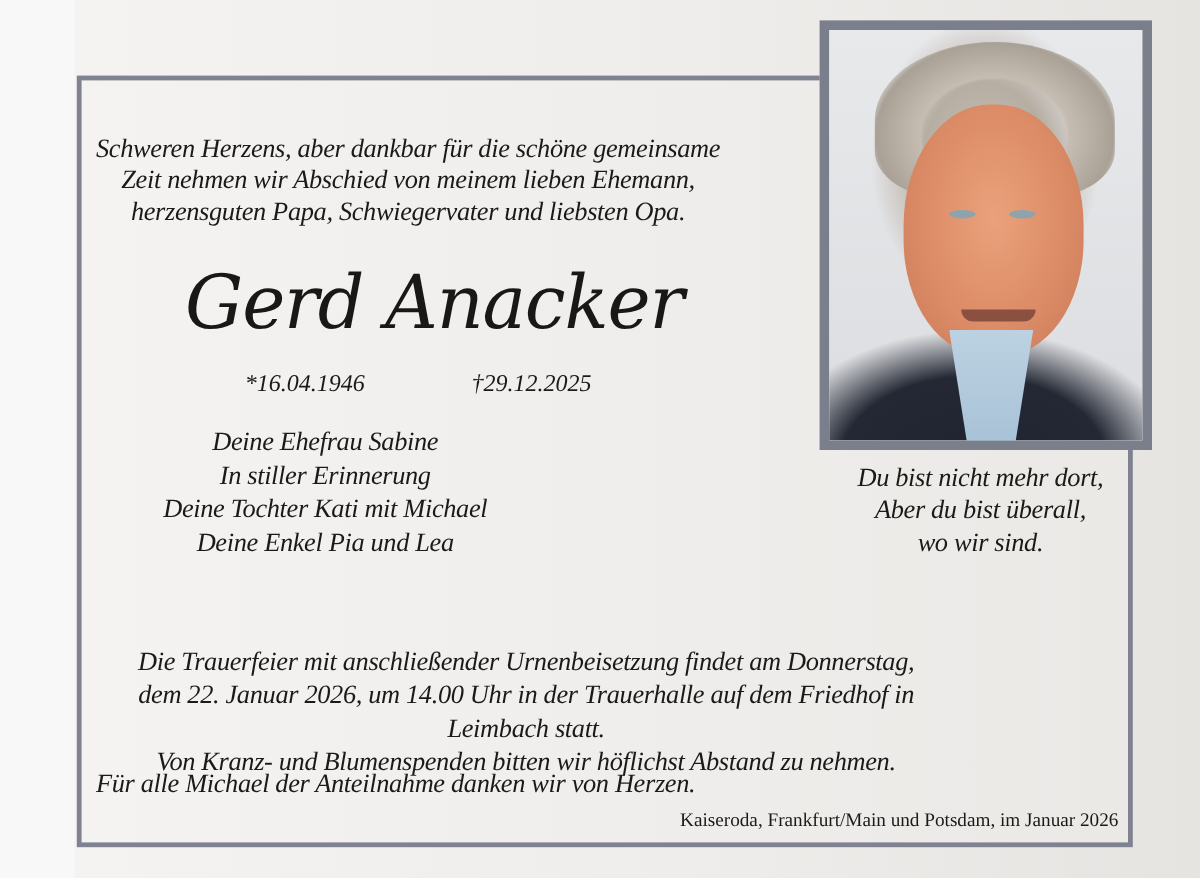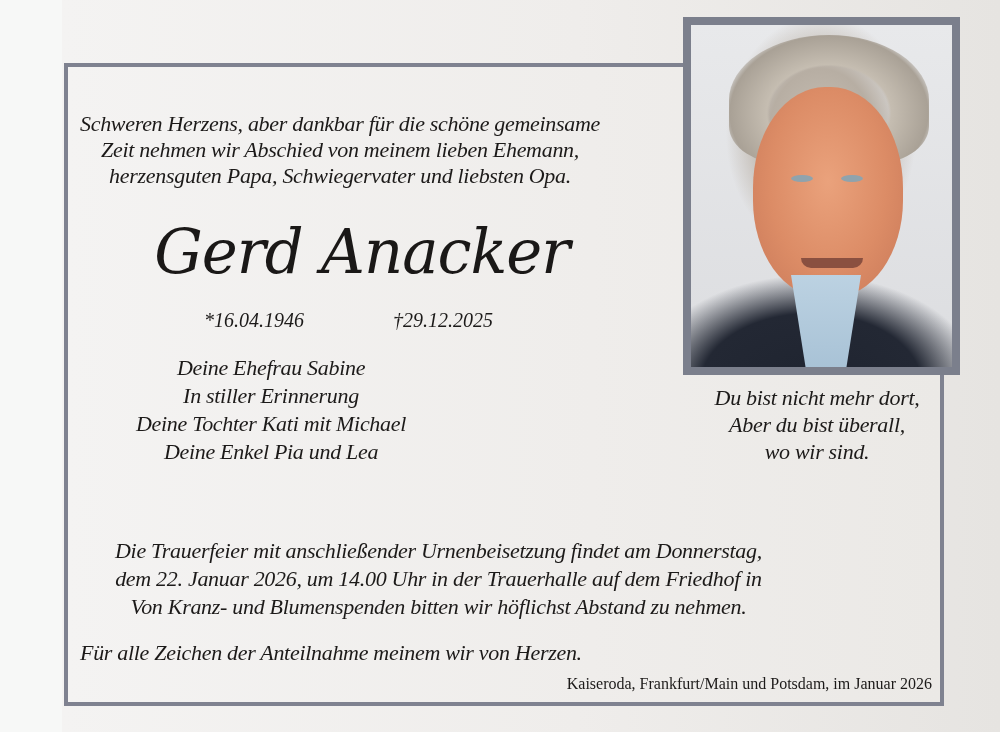--- a/index.html
+++ b/index.html
@@ -106,18 +106,19 @@
 
 <div class="text quote">
   <span class="line">Du bist nicht mehr dort,</span>
   <span class="line">Aber du bist überall,</span>
   <span class="line">wo wir sind.</span>
 </div>
 
 <div class="text ceremony">
   <span class="line">Die Trauerfeier mit anschließender Urnenbeisetzung findet am Donnerstag,</span>
   <span class="line">dem 22. Januar 2026, um 14.00 Uhr in der Trauerhalle auf dem Friedhof in</span>
+  <span class="line">Leimbach statt.</span>
   <span class="line">Von Kranz- und Blumenspenden bitten wir höflichst Abstand zu nehmen.</span>
 </div>
 
-<div class="text thanks">Für alle Zeichen der Anteilnahme meinem wir von Herzen.</div>
+<div class="text thanks">Für alle Michael der Anteilnahme danken wir von Herzen.</div>
 
 <div class="place">Kaiseroda, Frankfurt/Main und Potsdam, im Januar 2026</div>
 
 </body></html>

